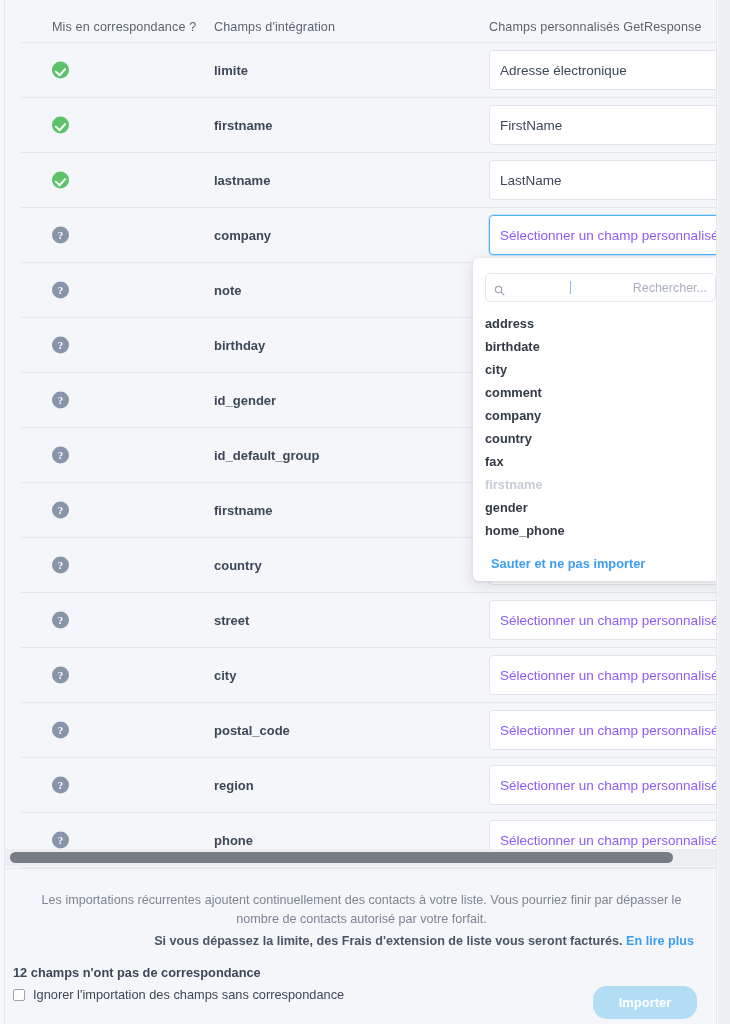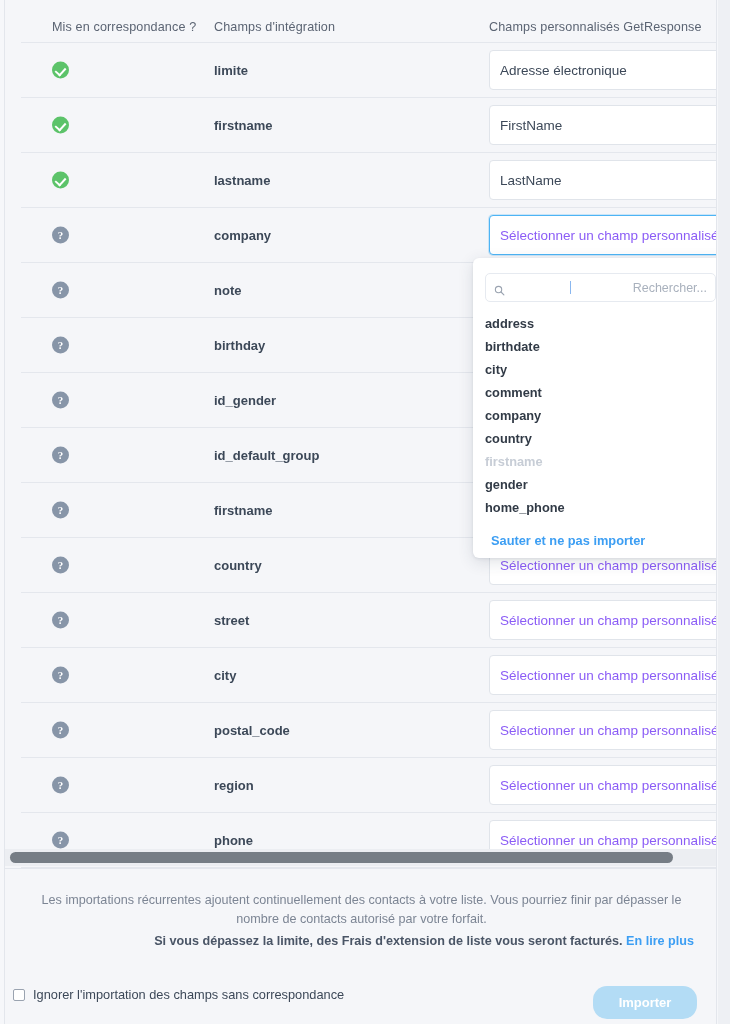--- a/index.html
+++ b/index.html
@@ -510,39 +510,41 @@
         <span class="caret-bar"></span>
         <span class="ph">Rechercher...</span>
       </div>
       <div class="dd-list" id="dd-list">
           <div class="dd-opt">address</div>
           <div class="dd-opt">birthdate</div>
           <div class="dd-opt">city</div>
           <div class="dd-opt">comment</div>
           <div class="dd-opt">company</div>
           <div class="dd-opt">country</div>
+          <div class="dd-opt">fax</div>
           <div class="dd-opt disabled">firstname</div>
           <div class="dd-opt">gender</div>
           <div class="dd-opt">home_phone</div>
         </div>
       <div class="dd-skip">Sauter et ne pas importer</div>
     </div>
 
     <div class="hscroll-track"></div>
     <div class="hscroll-thumb"></div>
 
     <div class="footer">
       <div class="notice">
         <span>Les importations récurrentes ajoutent continuellement des contacts à votre liste. Vous pourriez finir par dépasser le nombre de contacts autorisé par votre forfait.</span>
         <span class="strong">
           <span>Si vous dépassez la limite, des Frais d'extension de liste vous seront facturés.</span>
           <span class="link">En lire plus</span>
         </span>
       </div>
 
+      <div class="unmatched">12 champs n'ont pas de correspondance</div>
 
       <div class="cb-row">
         <span class="cb-box"></span>
         <span class="cb-label">Ignorer l'importation des champs sans correspondance</span>
       </div>
     </div>
 
     <div class="import-btn">Importer</div>
 
   </div>

